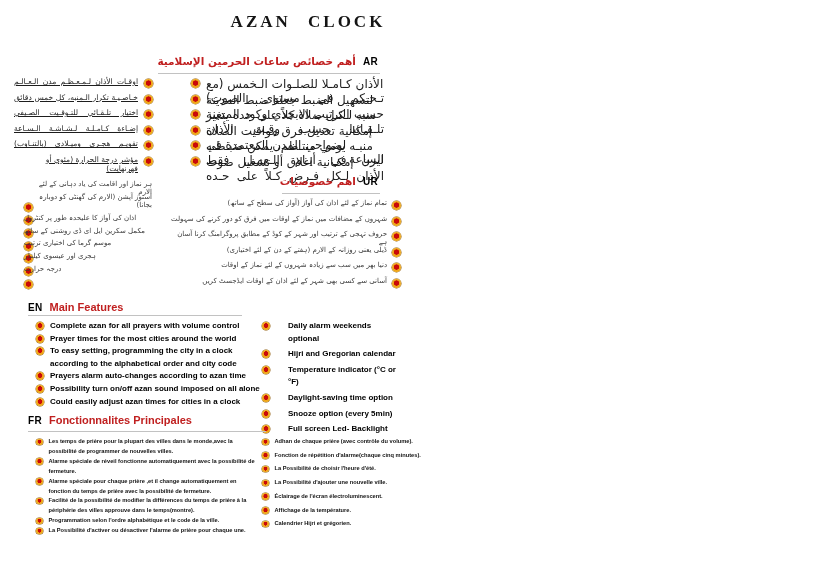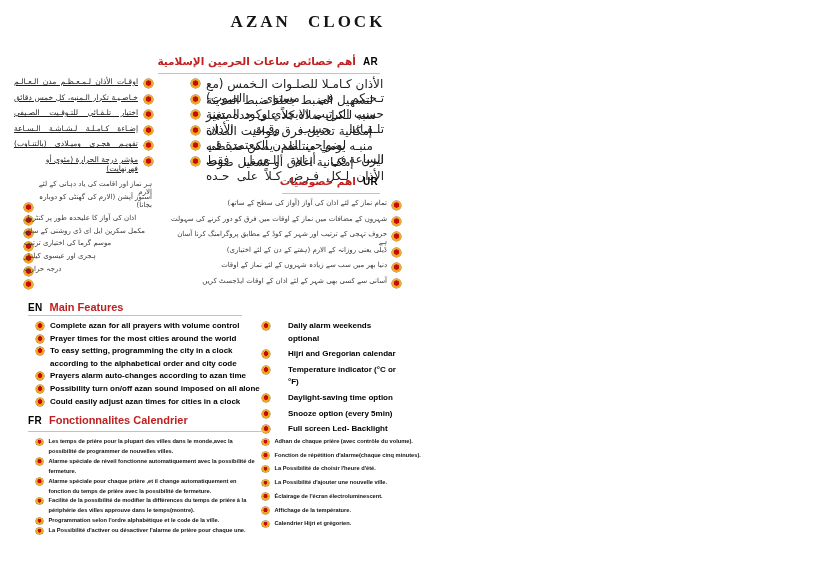--- a/index.html
+++ b/index.html
@@ -246,21 +246,21 @@
       <span class="txt">Snooze option (every 5min)</span>
     </div>
       <div class="row">
       <span class="dot d8"></span>
       <span class="txt">Full screen Led- Backlight</span>
     </div>
     </div>
 
   <div class="sec-head head-ltr" style="left:28px;top:414px;">
     <span class="label">FR</span>
-    <span class="heading">Fonctionnalites Calendrier</span>
+    <span class="heading">Fonctionnalites Principales</span>
   </div>
   <div class="underline" style="left:28px;top:431px;width:238px;"></div>
 
   <div class="list fr-left">
       <div class="row">
       <span class="dot d7"></span>
       <span class="txt">Les temps de prière pour la plupart des villes dans le monde,avec la possibilité de programmer de nouvelles villes.</span>
     </div>
       <div class="row">
       <span class="dot d7"></span>

